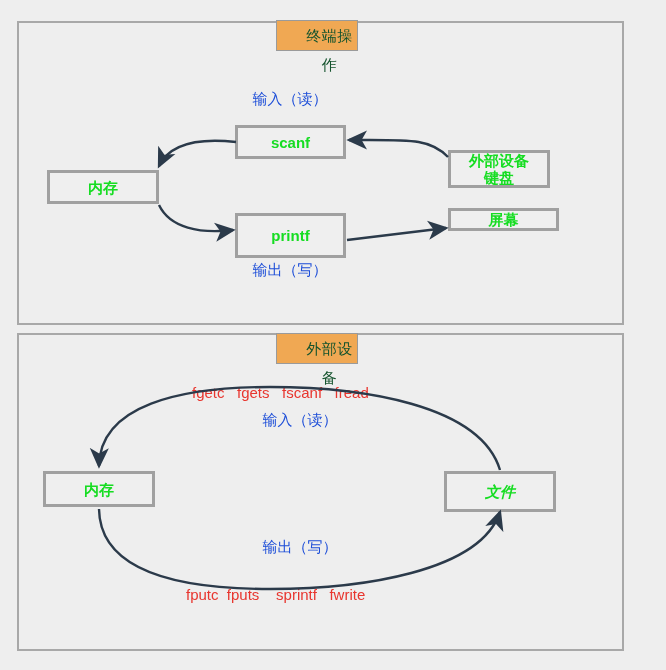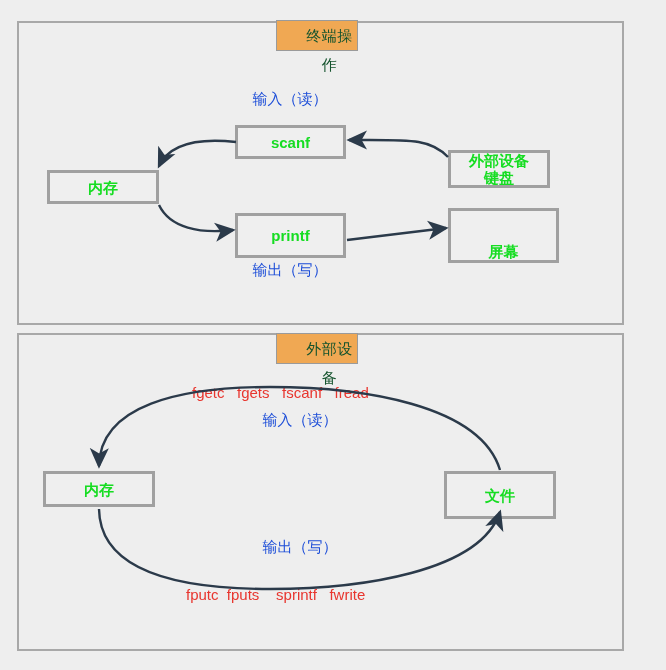--- a/index.html
+++ b/index.html
@@ -82,25 +82,25 @@
   .node-line {
     line-height: 17px;
     white-space: nowrap;
   }
 
   
   #node-mem-1   { left: 47px;  top: 170px; width: 112px; height: 34px; }
   #node-scanf   { left: 235px; top: 125px; width: 111px; height: 34px; }
   #node-printf  { left: 235px; top: 213px; width: 111px; height: 45px; }
   #node-device  { left: 448px; top: 150px; width: 102px; height: 38px; }
-  #node-screen  { left: 448px; top: 208px; width: 111px; height: 55px; justify-content: flex-end; }
+  #node-screen  { left: 448px; top: 208px; width: 111px; height: 23px; }
 
   
   #node-mem-2   { left: 43px;  top: 471px; width: 112px; height: 36px; }
-  #node-file    { left: 444px; top: 471px; width: 112px; height: 48px; }
+  #node-file    { left: 444px; top: 471px; width: 112px; height: 41px; font-style: italic; }
 
   .label {
     position: absolute;
     color: #1d4ed8;
     font-size: 15px;
     white-space: nowrap;
     text-align: center;
   }
   #label-in-1   { left: 230px; top: 90px;  width: 120px; }
   #label-out-1  { left: 230px; top: 261px; width: 120px; }

